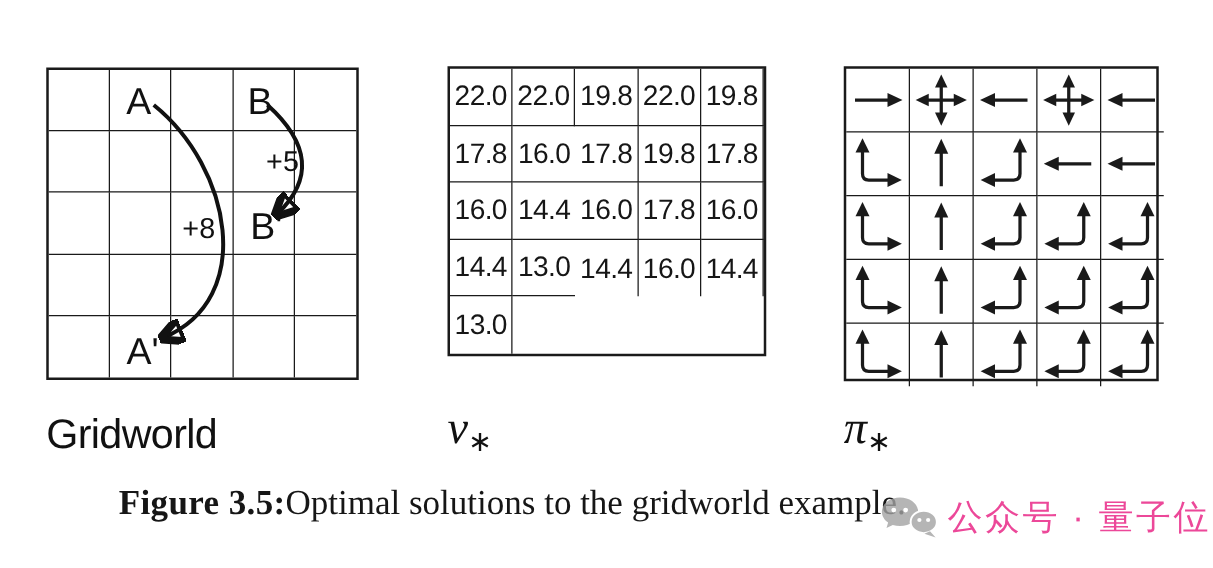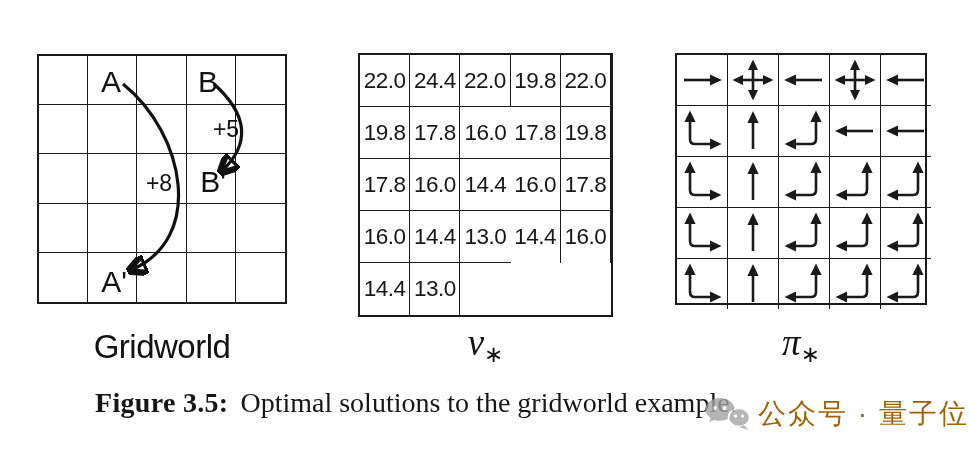--- a/index.html
+++ b/index.html
@@ -5,57 +5,57 @@
   html,body{margin:0;padding:0;background:#ffffff;}
   body{width:970px;height:454px;position:relative;overflow:hidden;
        font-family:"Liberation Sans",sans-serif;color:#1a1a1a;}
   .stage{position:absolute;inset:0;}
 
   
   .grid{position:absolute;border:2px solid #1a1a1a;display:grid;
         grid-template-columns:repeat(5,1fr);grid-template-rows:repeat(5,1fr);
         background:#fff;box-sizing:border-box;}
   #gw{left:37px;top:54px;width:250px;height:250px;}
-  #vg{left:358px;top:53px;width:255px;height:264px;}
+  #vg{left:358px;top:53px;width:255px;height:232px;}
   #pg{left:675px;top:53px;width:252px;height:252px;}
   .cell{border-right:1px solid #1a1a1a;border-bottom:1px solid #1a1a1a;
         display:flex;align-items:center;justify-content:center;box-sizing:border-box;}
   #vg .cell,#pg .cell{border-right-width:1.5px;border-bottom-width:1.5px;}
   .cell.lc{border-right:none;}
   .cell.lr{border-bottom:none;}
   .v-cell{font-size:22.5px;letter-spacing:-0.5px;color:#161616;}
   .parrow{width:50px;height:50px;display:block;}
   .parrow line,.parrow path{stroke:#1a1a1a;stroke-width:2.6;fill:none;}
   .parrow polygon{fill:#1a1a1a;}
 
   
   #gw-overlay{position:absolute;left:-2px;top:-2px;pointer-events:none;}
   #gw-overlay path{stroke:#111;stroke-width:3.2;fill:none;}
   .gw-label{position:absolute;transform:translate(-50%,-50%);
             font-size:30px;color:#111;white-space:nowrap;}
   .gw-label.small{font-size:23px;}
 
   
-  .panel-caption{position:absolute;text-align:center;color:#111;}
+  .panel-caption{position:absolute;color:#111;}
   .cap-gw{left:37px;top:328px;width:250px;font-size:33px;letter-spacing:-0.5px;}
   .cap-math{font-family:"Liberation Serif",serif;font-size:37px;top:321px;}
   .cap-v{left:358px;width:255px;}
   .cap-pi{left:675px;width:252px;}
   .cap-math i{font-style:italic;}
   .cap-math sub{font-size:0.62em;font-style:normal;vertical-align:-0.3em;letter-spacing:0;}
 
   
   .figcaption{position:absolute;left:95px;top:387px;width:760px;
               font-family:"Liberation Serif",serif;font-size:28px;color:#161616;
               white-space:nowrap;}
-  .figcaption b{font-weight:bold;margin-right:12px;letter-spacing:0.3px;text-align:right;}
+  .figcaption b{font-weight:bold;margin-right:0;letter-spacing:0.3px;text-align:right;}
 
   
   .watermark{position:absolute;left:703px;top:395px;display:flex;align-items:center;
-             color:#a16207;font-size:28px;letter-spacing:2px;white-space:nowrap;}
+             color:#ec4899;font-size:28px;letter-spacing:2px;white-space:nowrap;}
   .watermark .wm-icon{margin-right:7px;opacity:0.8;}
 </style>
 </head>
 <body>
 
 <div class="stage">
 
   <div class="grid" id="gw">
     <div class="cell gw-cell"></div>
       <div class="cell gw-cell"></div>
@@ -95,21 +95,20 @@
       <div class="gw-label" style="left: 169px; top: 26px;">B</div>
       <div class="gw-label small" style="left: 187px; top: 73px;">+5</div>
       <div class="gw-label small" style="left: 120px; top: 127px;">+8</div>
       <div class="gw-label" style="left: 174px; top: 126px;">B'</div>
       <div class="gw-label" style="left: 75px; top: 226px;">A'</div>
     </div>
   <div class="panel-caption cap-gw">Gridworld</div>
 
   <div class="grid" id="vg">
       <div class="cell v-cell">22.0</div>
-      <div class="cell v-cell">24.4</div>
       <div class="cell v-cell">22.0</div>
       <div class="cell v-cell">19.8</div>
       <div class="cell v-cell">22.0</div>
       <div class="cell v-cell">19.8</div>
       <div class="cell v-cell">17.8</div>
       <div class="cell v-cell lc">16.0</div>
       <div class="cell v-cell">17.8</div>
       <div class="cell v-cell">19.8</div>
       <div class="cell v-cell">17.8</div>
       <div class="cell v-cell">16.0</div>

